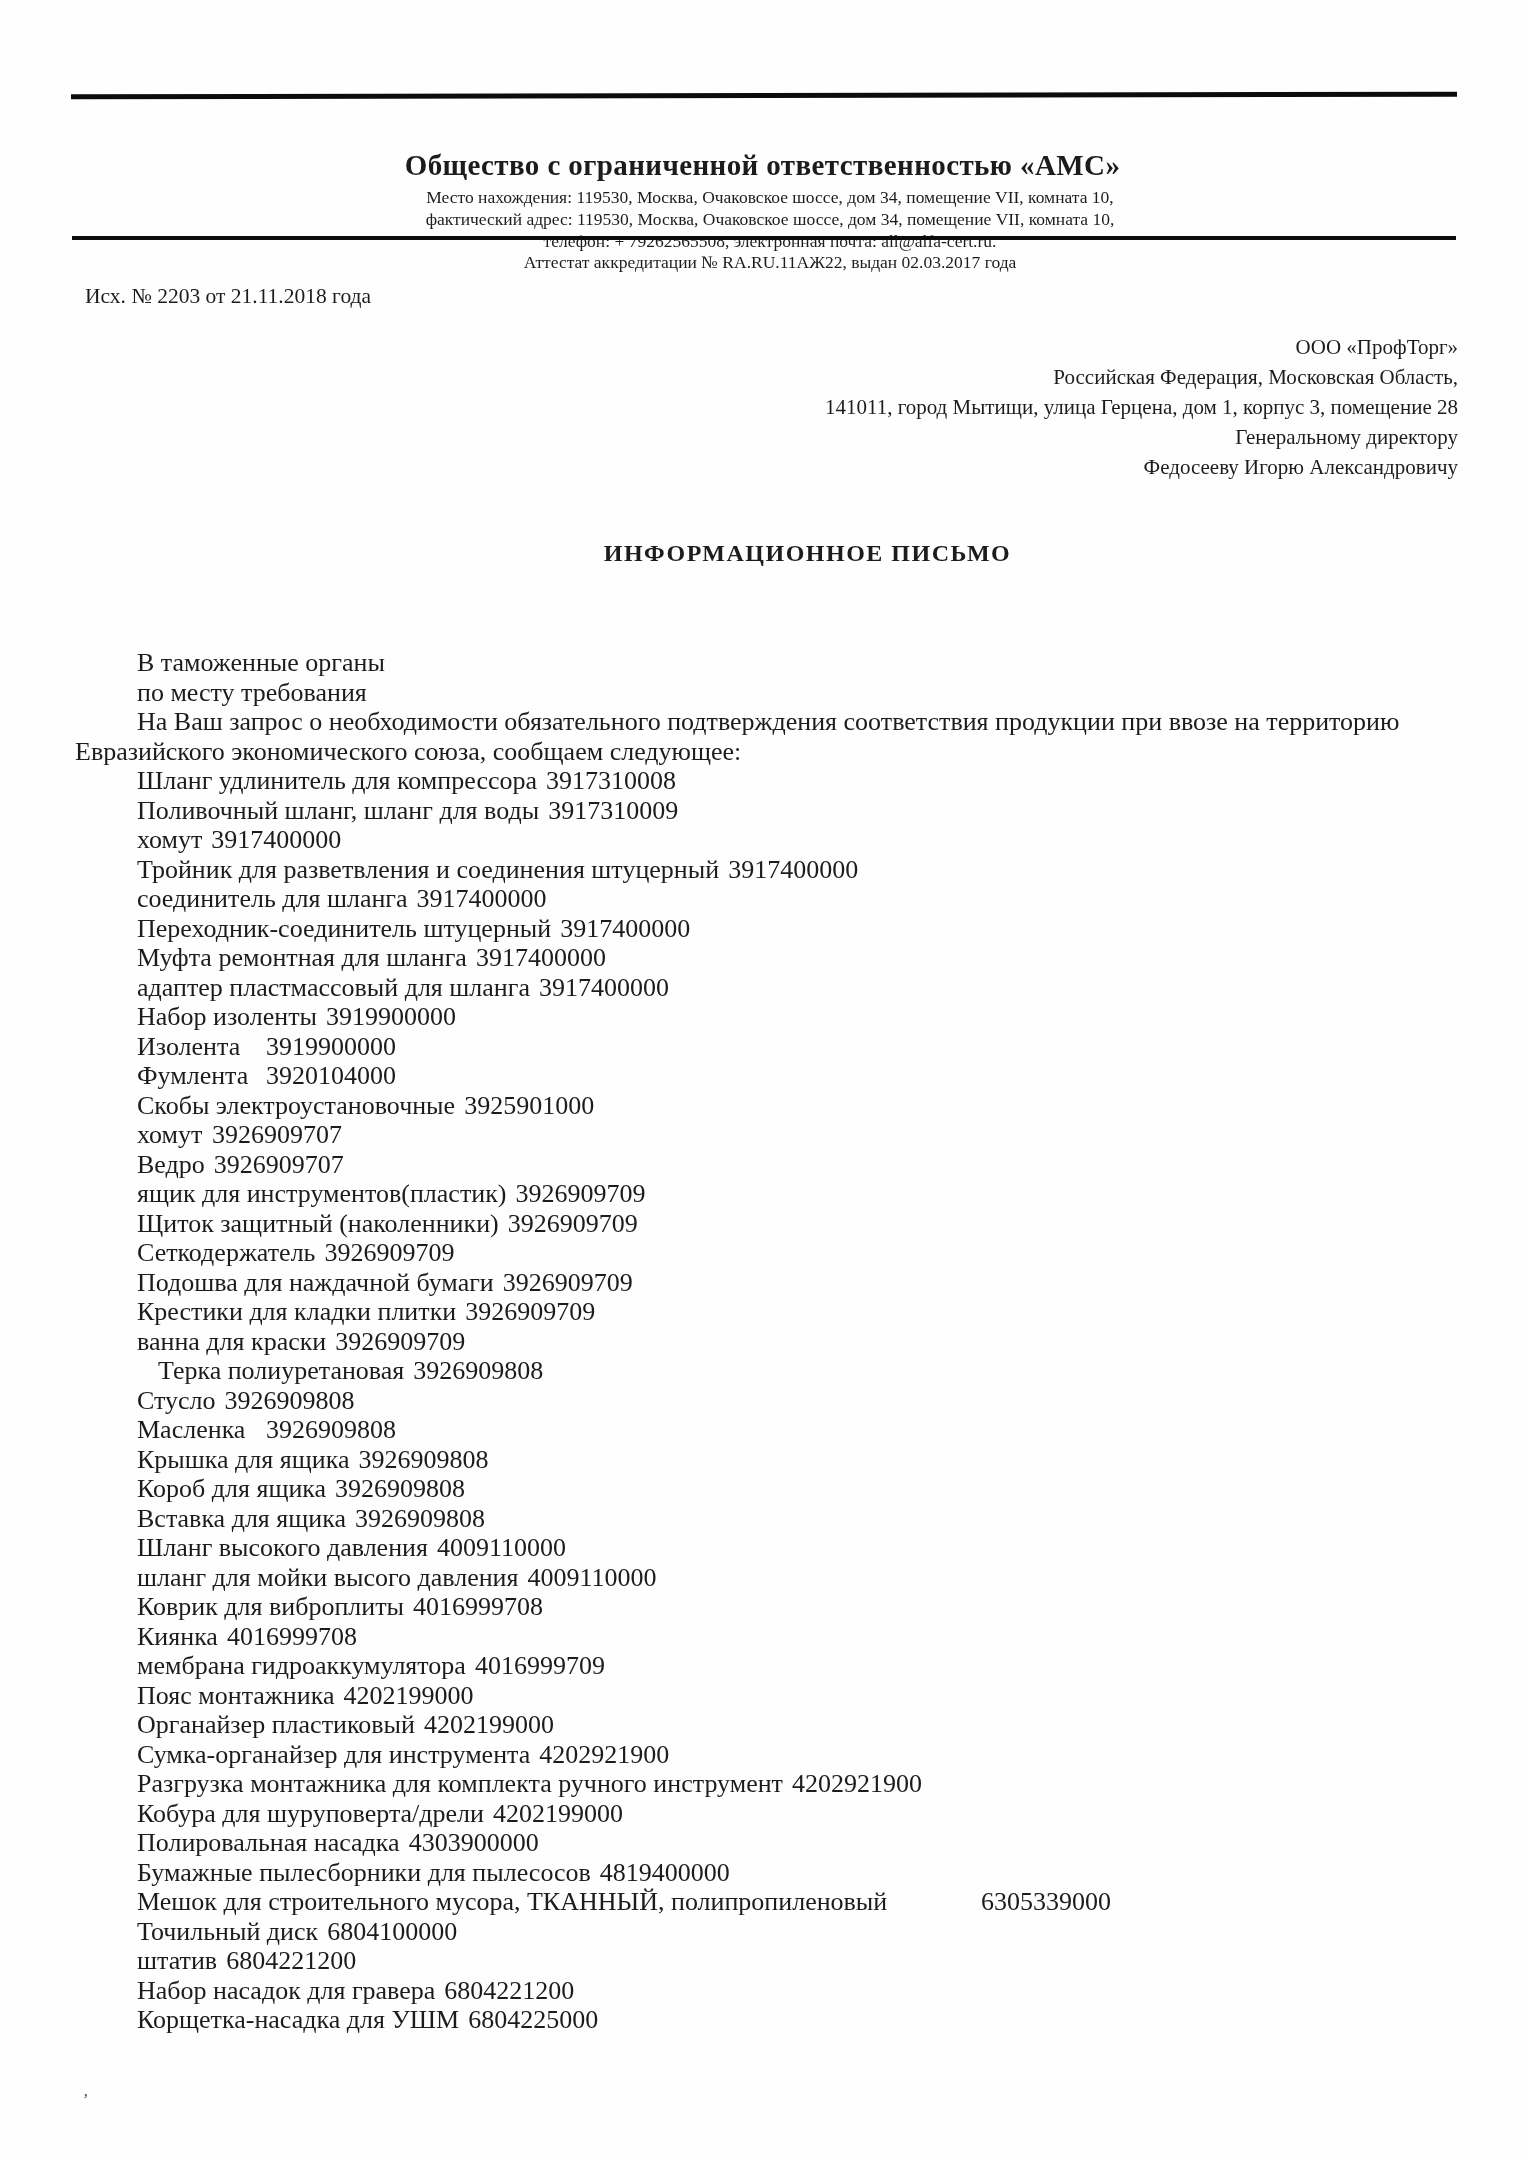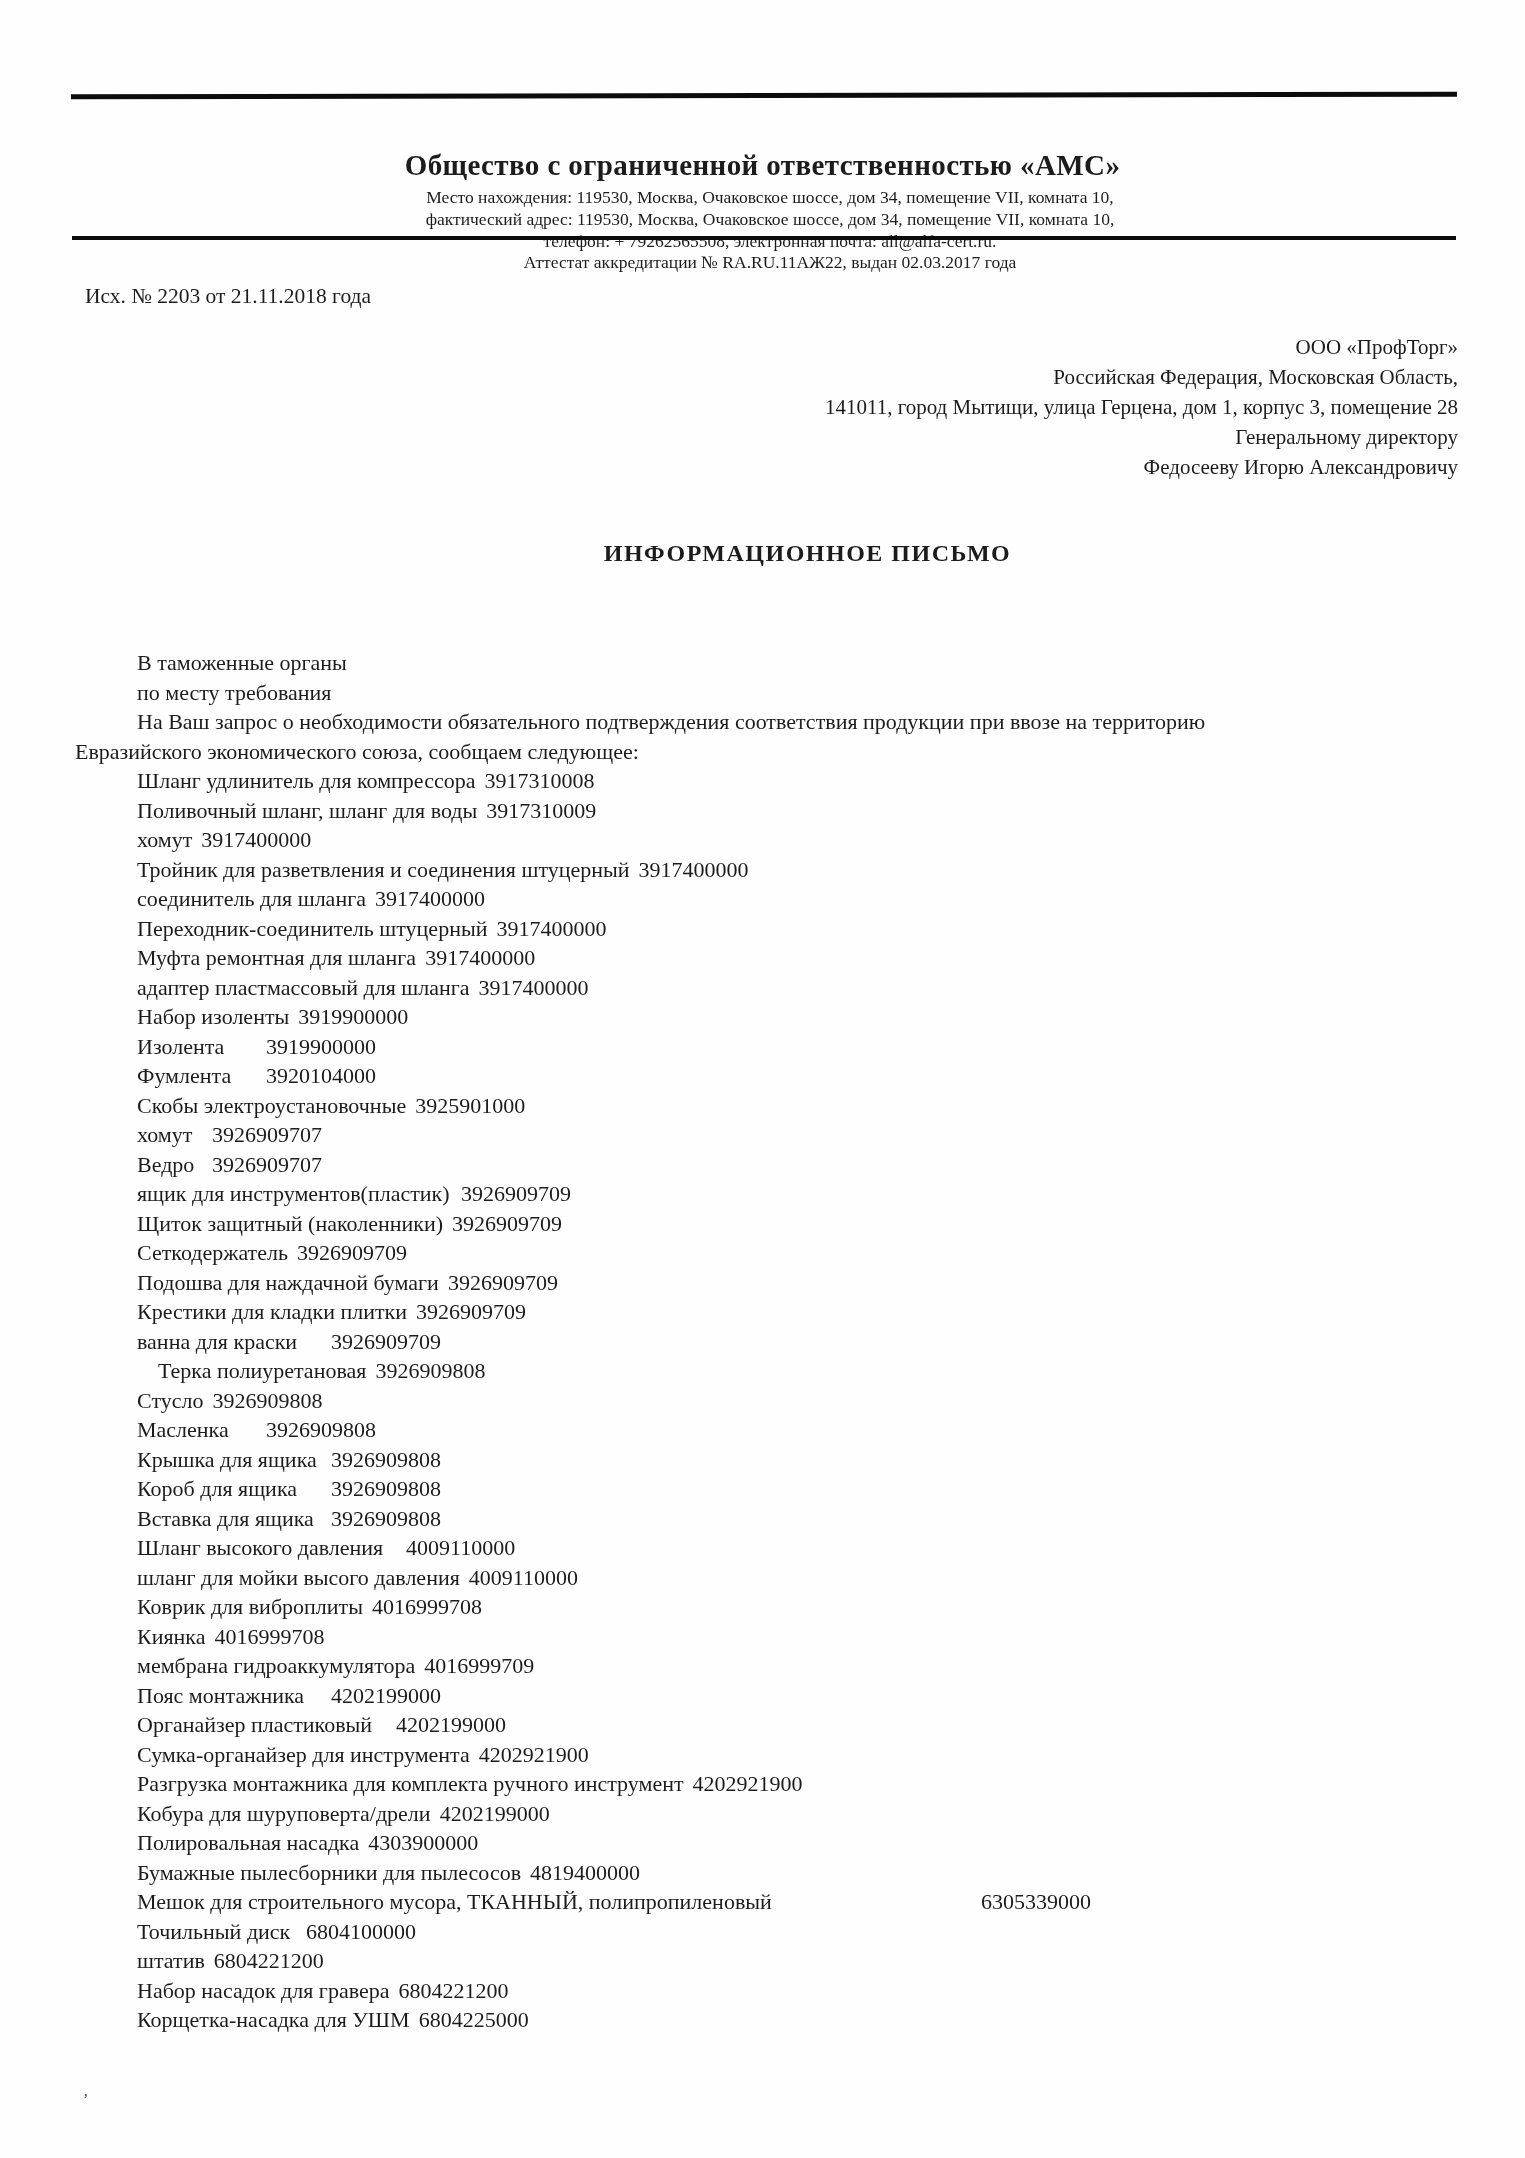--- a/index.html
+++ b/index.html
@@ -25,21 +25,21 @@
   .ref { position: absolute; left: 85px; top: 284px; font-size: 21.5px; }
 
   .recipient { position: absolute; right: 67px; top: 332px; text-align: right; font-size: 21px; line-height: 30px; }
 
   .letter-title {
     position: absolute; left: 0; top: 540px; width: 100%;
     text-align: center; font-size: 24px; font-weight: bold; letter-spacing: 1.5px;
     transform: translateX(45px);
   }
 
-  .body-block { position: absolute; left: 75px; top: 648px; width: 1400px; font-size: 22px; }
+  .body-block { position: absolute; left: 75px; top: 648px; width: 1400px; font-size: 26px; }
   .body-line  { line-height: 29.5px; min-height: 29.5px; }
   .ind        { padding-left: 62px; }
   .item-line  { line-height: 29.5px; min-height: 29.5px; padding-left: 62px; white-space: nowrap; }
   .item-name  { display: inline-block; }
   .item-code  { padding-left: 9px; }
 
   .speck { position: absolute; left: 83px; top: 2091px; font-size: 16px; color: #4a4a4a; }
 </style>
 </head>
 <body>

